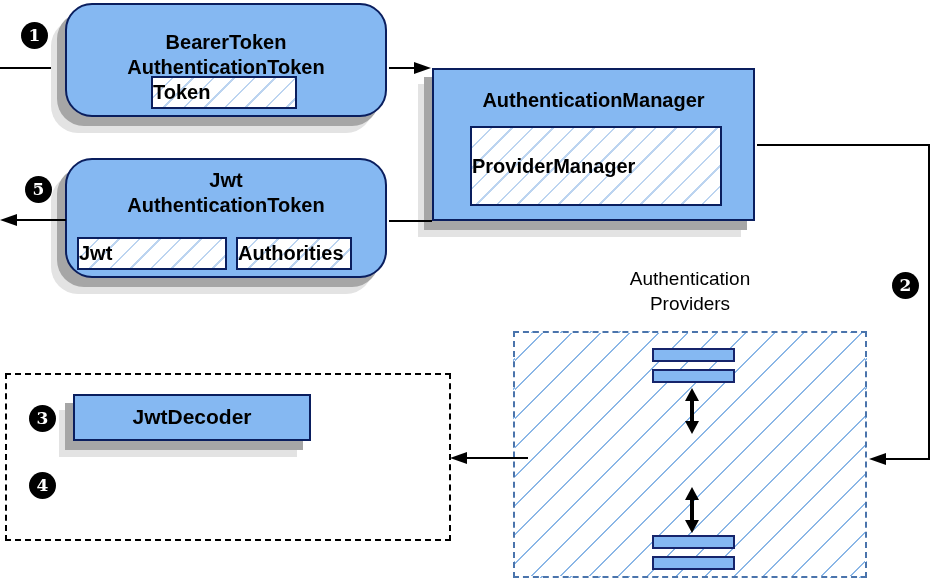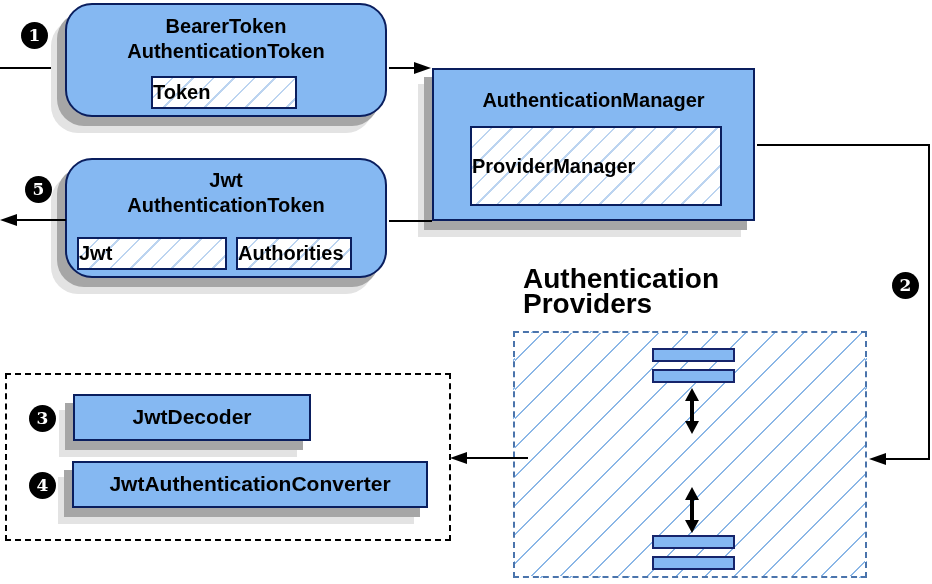--- a/index.html
+++ b/index.html
@@ -44,34 +44,34 @@
     position:absolute;width:83px;height:14px;background:#85b8f2;
     border:2px solid #16246b;
   }
 
   .badge{
     position:absolute;width:27px;height:27px;border-radius:50%;
     background:#000;color:#fff;text-align:center;
     font-family:"DejaVu Serif",serif;font-weight:bold;font-size:17px;line-height:27px;
   }
 
-  .plain-title{position:absolute;text-align:left;font-weight:bold;
-    font-size:28px;line-height:25px;}
+  .plain-title{position:absolute;text-align:center;font-weight:normal;
+    font-size:19px;line-height:25px;}
 
   .dbl-arrow{position:absolute;}
 </style>
 </head>
 <body>
 
 <div class="canvas">
 
   <div class="hline" style="left:0;top:67px;width:66px"></div>
   <div class="badge" style="left:21px;top:22px">1</div>
 
-  <div class="node rounded shadow" style="left:65px;top:3px;width:322px;height:114px;padding-top:9px">
+  <div class="node rounded shadow" style="left:65px;top:3px;width:322px;height:114px;padding-top:25px">
     <div class="title">BearerToken</div>
     <div class="title">AuthenticationToken</div>
   </div>
   <div class="chip" style="left:151px;top:76px;width:146px;height:33px;line-height:29px">Token</div>
 
   <div class="hline" style="left:389px;top:67px;width:27px"></div>
   <div class="tri-right" style="left:414px;top:62px"></div>
 
   <div class="node shadow" style="left:432px;top:68px;width:323px;height:153px;padding-top:18px">
     <div class="title">AuthenticationManager</div>
@@ -123,16 +123,15 @@
   <div class="mini" style="left:652px;top:556px"></div>
 
   <div class="hline" style="left:466px;top:457px;width:62px"></div>
   <div class="tri-left" style="left:450px;top:452px"></div>
 
   <div class="group-black" style="left:5px;top:373px;width:446px;height:168px"></div>
 
   <div class="node shadow" style="left:73px;top:394px;width:238px;height:47px;font-size:21px;line-height:42px">JwtDecoder</div>
   <div class="badge" style="left:29px;top:405px">3</div>
 
-  <div class="node shadow" style="left:72px;top:461px;width:356px;height:47px;font-size:21px;line-height:42px">JwtAuthenticationConverter</div>
   <div class="badge" style="left:29px;top:472px">4</div>
 
 </div>
 
 </body></html>

